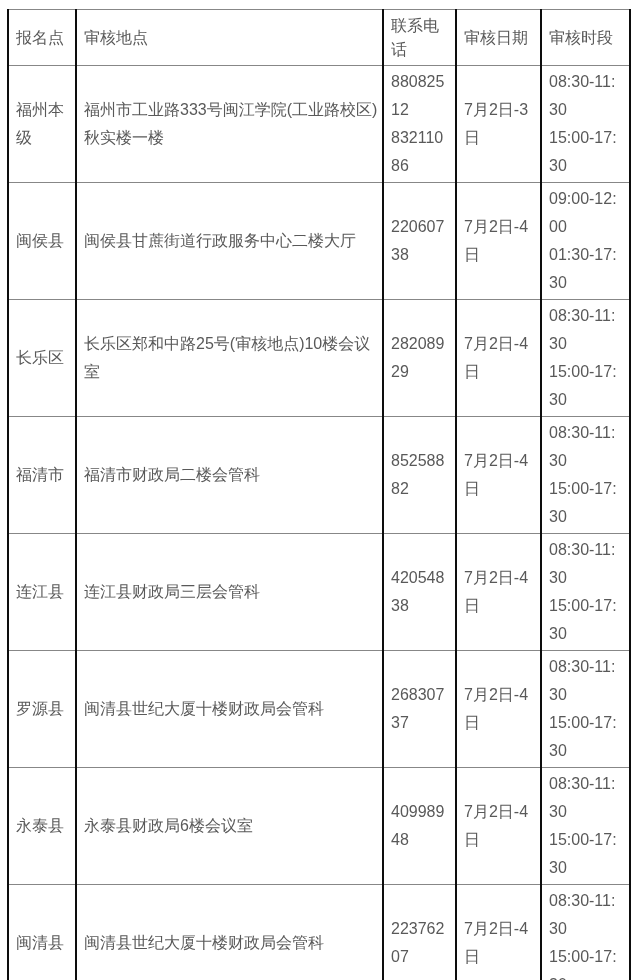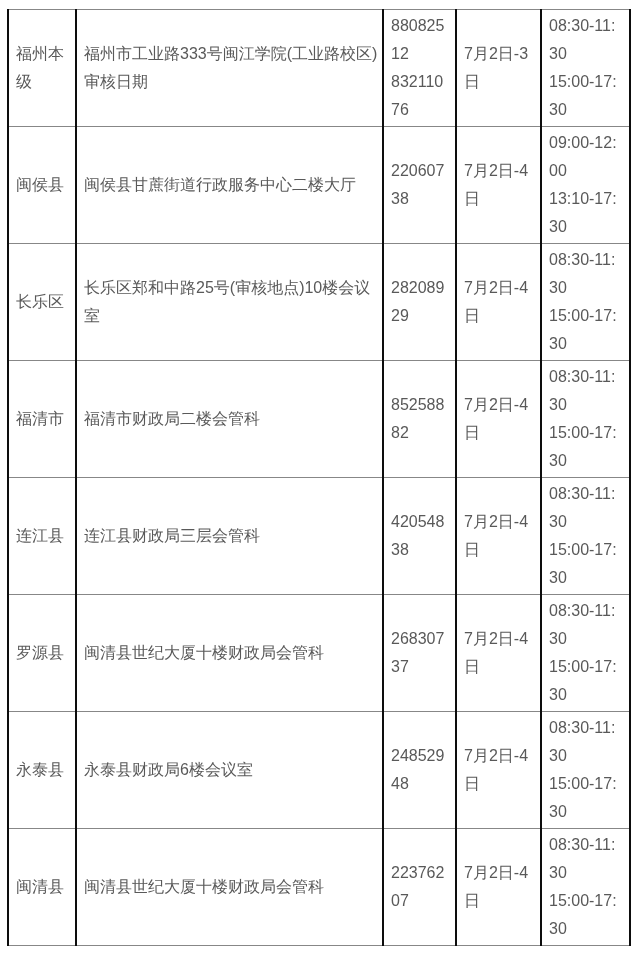--- a/index.html
+++ b/index.html
@@ -58,46 +58,54 @@
 <div class="page">
   <table class="review-table">
     <colgroup>
       <col class="col-site">
       <col class="col-location">
       <col class="col-phone">
       <col class="col-date">
       <col class="col-time">
     </colgroup>
     <tbody>
+      <tr class="header-row">
+        <td>报名点</td>
+        <td>审核地点</td>
+        <td>联系电
+话</td>
+        <td>审核日期</td>
+        <td>审核时段</td>
+      </tr>
       <tr class="row-tall">
         <td>福州本
 级</td>
         <td>福州市工业路333号闽江学院(工业路校区)
-审核日期</td>
+秋实楼一楼</td>
         <td>880825
 12
 832110
-76</td>
+86</td>
         <td>7月2日-3
 日</td>
         <td>08:30-11:
 30
 15:00-17:
 30</td>
       </tr>
       <tr class="row-tall">
         <td>闽侯县</td>
         <td>闽侯县甘蔗街道行政服务中心二楼大厅</td>
         <td>220607
 38</td>
         <td>7月2日-4
 日</td>
         <td>09:00-12:
 00
-13:10-17:
+01:30-17:
 30</td>
       </tr>
       <tr class="row-std">
         <td>长乐区</td>
         <td>长乐区郑和中路25号(审核地点)10楼会议
 室</td>
         <td>282089
 29</td>
         <td>7月2日-4
 日</td>
@@ -138,21 +146,21 @@
         <td>7月2日-4
 日</td>
         <td>08:30-11:
 30
 15:00-17:
 30</td>
       </tr>
       <tr class="row-std">
         <td>永泰县</td>
         <td>永泰县财政局6楼会议室</td>
-        <td>248529
+        <td>409989
 48</td>
         <td>7月2日-4
 日</td>
         <td>08:30-11:
 30
 15:00-17:
 30</td>
       </tr>
       <tr class="row-std">
         <td>闽清县</td>

